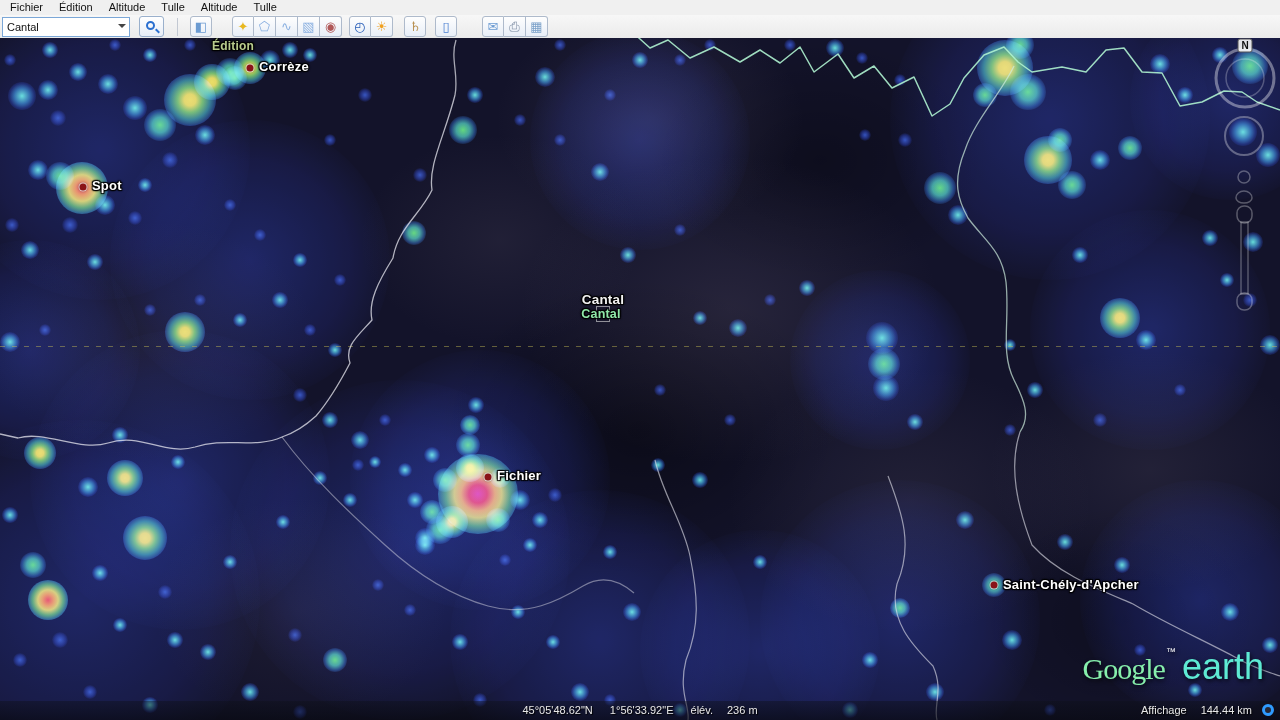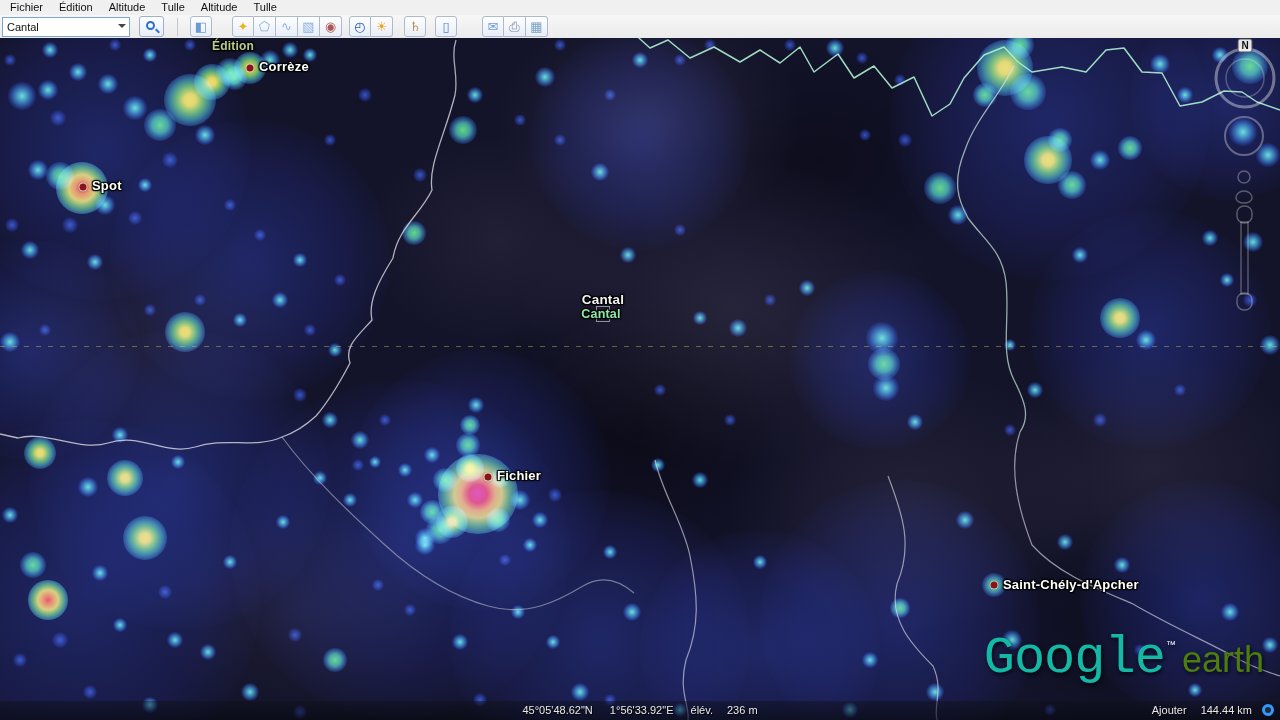--- a/index.html
+++ b/index.html
@@ -42,23 +42,23 @@
     text-shadow:-1px -1px 1px #000, 1px -1px 1px #000, -1px 1px 1px #000, 1px 1px 1px #000, 0 0 3px #000; }
   .pm-dot { position:absolute; width:7px; height:7px; border-radius:50%; background:#8a1418;
     box-shadow:0 0 0 1px rgba(255,255,255,.65), 0 0 3px rgba(0,0,0,.8); transform:translate(-50%,-50%); }
   .result-box { position:absolute; width:14px; height:16px; border:1px solid rgba(225,225,225,.6); transform:translate(-50%,-50%); }
 
   #copyright { position:absolute; left:0; right:0; top:643px; text-align:center; color:#e2e2ea;
     font-size:11px; line-height:13px; text-shadow:1px 1px 2px #000, -1px -1px 2px #000; }
 
   #ge-logo { position:absolute; right:16px; bottom:32px; white-space:nowrap;
     text-shadow:1px 2px 4px rgba(0,0,0,.8); }
-  #ge-logo .g-word { font-family:Liberation Mono, monospace; font-size:52px; color:#14b8a6; letter-spacing:-1px; }
+  #ge-logo .g-word { font-family:Liberation Serif, serif; font-size:30px; color:#86efac; letter-spacing:-1px; }
   #ge-logo .g-tm { font-size:10px; color:#fdfdfd; vertical-align:24px; margin-left:1px; }
-  #ge-logo .g-earth { font-size:36px; color:#4d7c0f; margin-left:6px; font-weight:normal; }
+  #ge-logo .g-earth { font-size:36px; color:#5eead4; margin-left:6px; font-weight:normal; }
 
   #nav-controls { position:absolute; right:0; top:0; }
 
   
   #status-bar { position:absolute; left:0; right:0; bottom:0; height:19px;
     background:linear-gradient(180deg, rgba(14,16,26,.45), rgba(8,9,16,.66)); color:#e8e8e8; font-size:11px; }
   #status-center { position:absolute; left:0; right:0; top:3px; text-align:center; text-shadow:1px 1px 1px #000; }
   #status-center span { margin:0 7px; }
   #status-right { position:absolute; right:6px; top:3px; text-shadow:1px 1px 1px #000; }
   #status-right .alt-label { margin-right:14px; }
@@ -353,21 +353,21 @@
       <rect x="1237" y="293" width="15" height="17" rx="7" fill="none" stroke="rgba(255,255,255,.3)" stroke-width="1.5"></rect>
     </svg>
 
     <div id="status-bar">
       <div id="status-center">
         <span>45°05'48.62"N</span>
         <span>1°56'33.92"E</span>
         <span>élév.</span><span>236 m</span>
       </div>
       <div id="status-right">
-        <span class="alt-label">Ajouter</span><span>144.44 km</span><span id="stream-icon"></span>
+        <span class="alt-label">Affichage</span><span>144.44 km</span><span id="stream-icon"></span>
       </div>
     </div>
   </div>
 
   <div id="chrome">
     <div id="menu-bar">
         <span class="menu-item">Fichier</span>
         <span class="menu-item">Édition</span>
         <span class="menu-item">Altitude</span>
         <span class="menu-item">Tulle</span>

